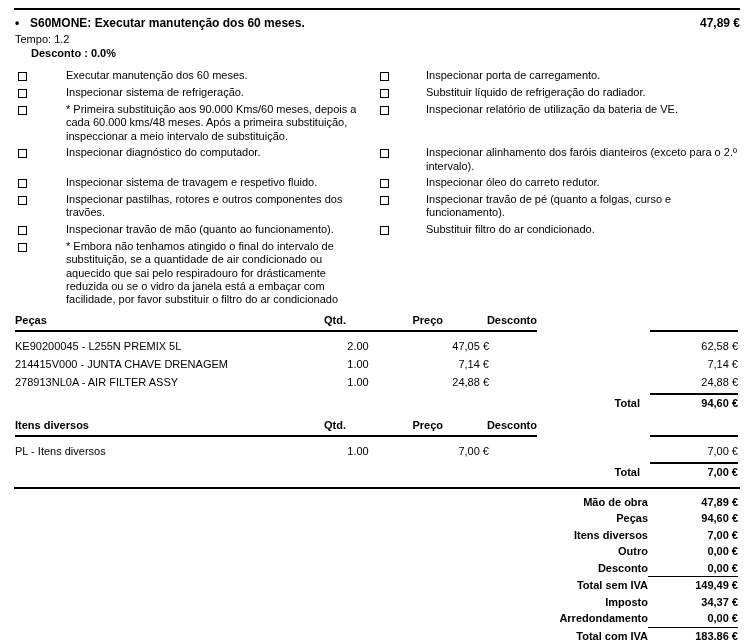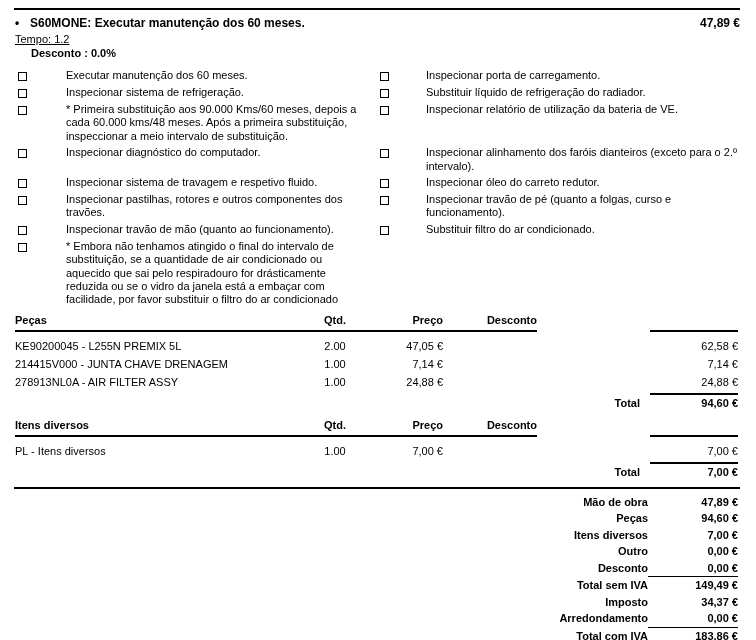--- a/index.html
+++ b/index.html
@@ -10,21 +10,21 @@
     font-size:11px; color:#000;
   }
   .doc { width:756px; height:640px; position:relative; }
 
   
   .top-rule { margin:8px 16px 0 14px; border-top:2px solid #000; }
   .title-row { display:flex; margin:6px 16px 0 15px; font-weight:bold; font-size:12px; }
   .title-bullet { width:15px; }
   .title-text { flex:1; }
   .title-price { text-align:right; }
-  .tempo-line { margin:3px 16px 0 15px;text-decoration:underline; }
+  .tempo-line { margin:3px 16px 0 15px; }
   .desc-line { margin:2px 16px 0 15px; font-weight:bold;padding-left:16px; }
 
   
   .checklist { margin-top:10px; }
   .cl-row {
     display:grid;
     grid-template-columns:48px 299px 15px 46px 314px;
     padding-left:18px; margin-bottom:3px;
   }
   .cl-text { line-height:13.4px; }
@@ -41,21 +41,21 @@
     grid-template-columns:296px 48px 84px 94px 1fr;
     padding:0 18px 0 15px;
   }
   .tbl-head { font-weight:bold; line-height:14px; }
   .c-qty { text-align:center; }
   .c-price, .c-disc, .c-amt { text-align:right; }
   .rule-row { display:flex; margin-top:3px; }
   .rule-seg1 { margin-left:15px; width:522px; height:2px; background:#000; }
   .rule-seg2 { margin-left:113px; width:88px; height:2px; background:#000; }
   .tbl-body { margin-top:5px; }
-  .tbl-row { line-height:18px; }
+  .tbl-row { line-height:18px;gap:23px; }
   .total-rule { margin-left:650px; width:88px; height:2px; background:#000; margin-top:2px; }
   .total-row {
     display:grid; grid-template-columns:1fr 98px;
     padding-right:18px; font-weight:bold; line-height:17px;
   }
   .total-label { text-align:right; }
   .total-value { text-align:right; }
 
   
   .bottom-rule { margin:6px 16px 0 14px; border-top:2px solid #000; }

